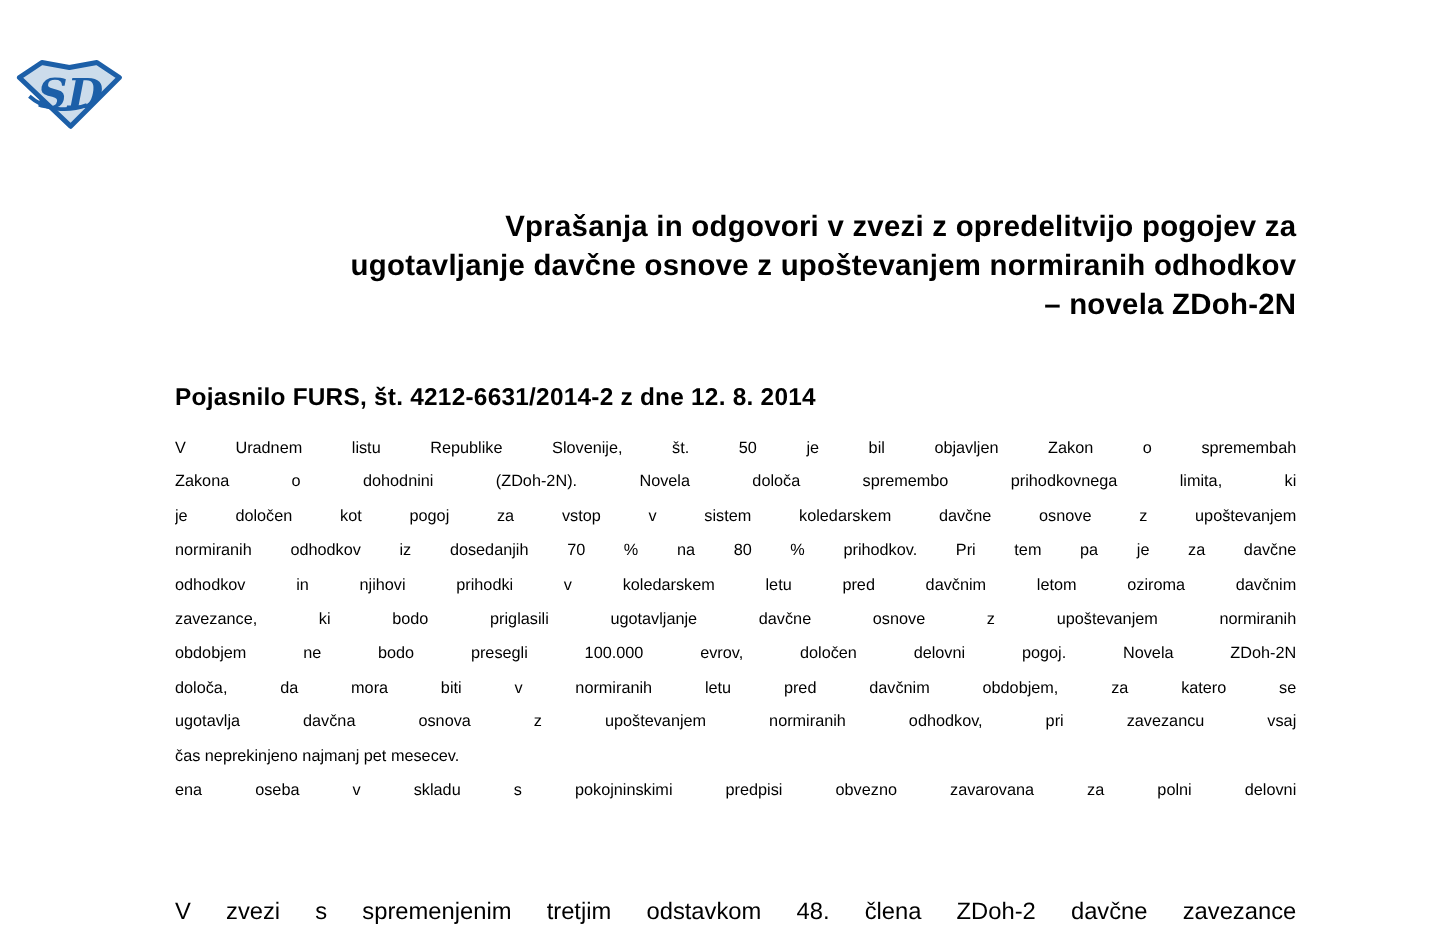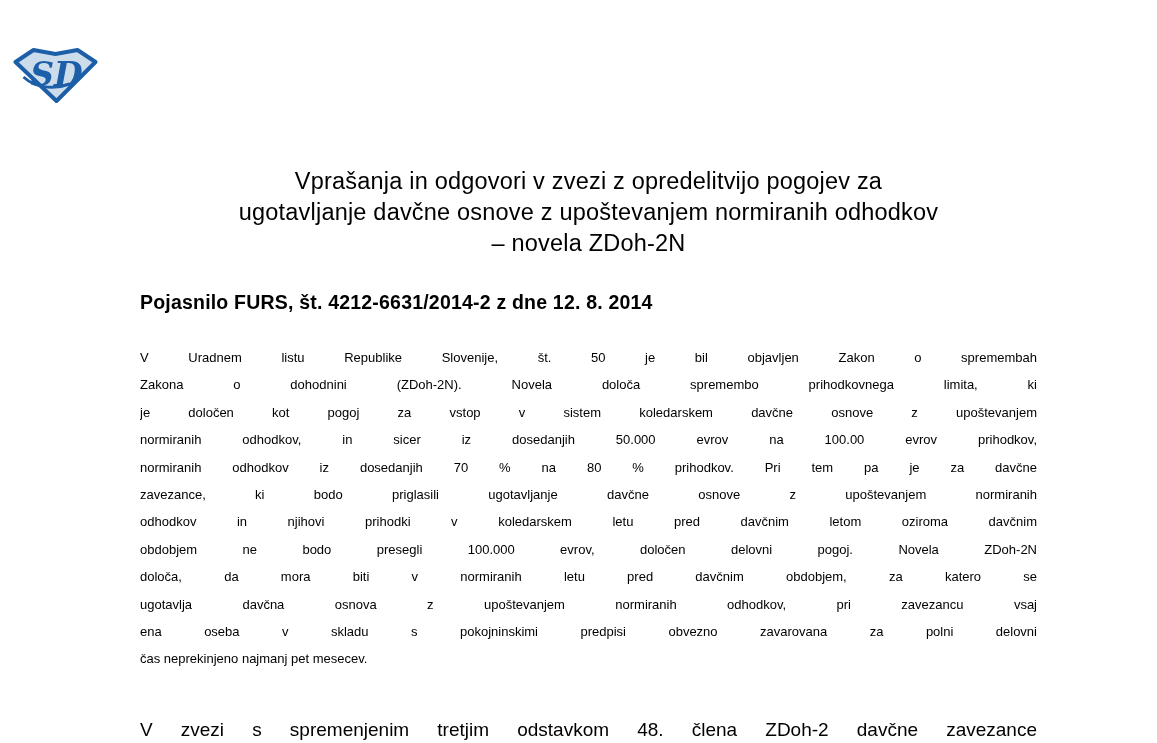--- a/index.html
+++ b/index.html
@@ -21,30 +21,30 @@
     left: 13px;
     top: 46px;
     width: 85px;
     height: 58px;
   }
   .doc-title {
     position: absolute;
     left: 140px;
     top: 166px;
     width: 897px;
-    text-align: center;
-    font-weight: normal;
+    text-align: right;
+    font-weight: bold;
     font-size: 23.5px;
     line-height: 31px;
     letter-spacing: 0.2px;
   }
   .doc-subtitle {
     position: absolute;
     left: 140px;
-    top: 291px;
+    top: 307px;
     width: 897px;
     font-weight: bold;
     font-size: 19.5px;
     letter-spacing: 0.2px;
   }
   .doc-body {
     position: absolute;
     left: 140px;
     top: 344px;
     width: 897px;
@@ -87,28 +87,27 @@
     <div>ugotavljanje davčne osnove z upoštevanjem normiranih odhodkov</div>
     <div>– novela ZDoh-2N</div>
   </div>
 
   <div class="doc-subtitle">Pojasnilo FURS, št. 4212-6631/2014-2 z dne 12. 8. 2014</div>
 
   <div class="doc-body">
     <div class="jline">V Uradnem listu Republike Slovenije, št. 50 je bil objavljen Zakon o spremembah</div>
     <div class="jline">Zakona o dohodnini (ZDoh-2N). Novela določa spremembo prihodkovnega limita, ki</div>
     <div class="jline">je določen kot pogoj za vstop v sistem koledarskem davčne osnove z upoštevanjem</div>
-    <div class="jline">normiranih odhodkov, in sicer iz dosedanjih 50.000 evrov na 100.00 evrov prihodkov,</div>
     <div class="jline">normiranih odhodkov iz dosedanjih 70 % na 80 % prihodkov. Pri tem pa je za davčne</div>
+    <div class="jline">odhodkov in njihovi prihodki v koledarskem letu pred davčnim letom oziroma davčnim</div>
     <div class="jline">zavezance, ki bodo priglasili ugotavljanje davčne osnove z upoštevanjem normiranih</div>
-    <div class="jline">odhodkov in njihovi prihodki v koledarskem letu pred davčnim letom oziroma davčnim</div>
     <div class="jline">obdobjem ne bodo presegli 100.000 evrov, določen delovni pogoj. Novela ZDoh-2N</div>
     <div class="jline">določa, da mora biti v normiranih letu pred davčnim obdobjem, za katero se</div>
     <div class="jline">ugotavlja davčna osnova z upoštevanjem normiranih odhodkov, pri zavezancu vsaj</div>
+    <div class="jline lastline">čas neprekinjeno najmanj pet mesecev.</div>
     <div class="jline">ena oseba v skladu s pokojninskimi predpisi obvezno zavarovana za polni delovni</div>
-    <div class="jline lastline">čas neprekinjeno najmanj pet mesecev.</div>
   </div>
 
   <div class="doc-body2">
     <div class="jline">V zvezi s spremenjenim tretjim odstavkom 48. člena ZDoh-2 davčne zavezance</div>
   </div>
 
 </div>
 
 </body></html>

